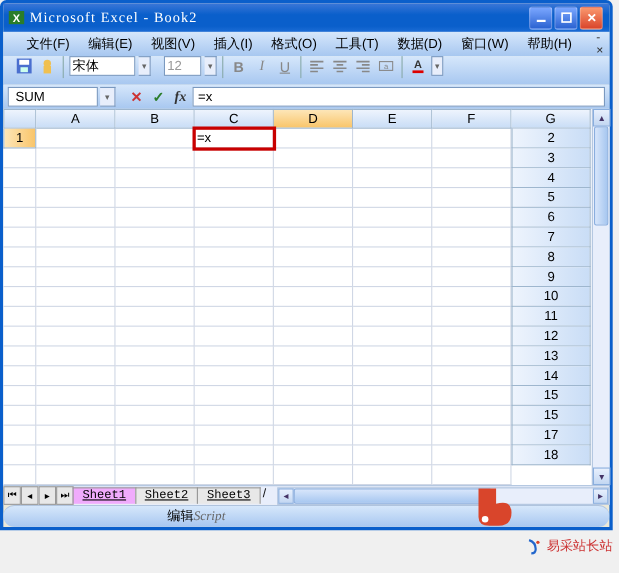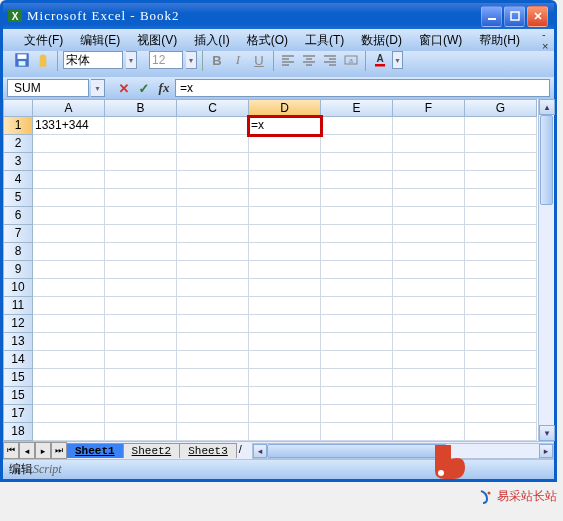--- a/index.html
+++ b/index.html
@@ -42,25 +42,25 @@
 .rowhdr.active { background: linear-gradient(90deg,#fde6b8,#f9c56a); }
 .cell { border-right: 1px solid #d0d7e5; border-bottom: 1px solid #d0d7e5; padding: 0 2px; line-height:17px; white-space:nowrap; overflow:visible; }
 .cell.editing { outline: 3px solid #c80000; outline-offset: -1px; background:#fff; z-index:2; position:relative; }
 .vscroll { position:absolute; right:0; top:0; bottom:0; width:16px; background:#e8eefb; border-left:1px solid #b0c4de; }
 .vscroll .vthumb { position:absolute; top:16px; left:1px; right:1px; height:90px; background:linear-gradient(90deg,#d8e6fb,#a7c7f0); border:1px solid #8aaede; border-radius:2px; }
 .vscroll .sbbtn { position:absolute; left:0; width:16px; height:16px; background:linear-gradient(#e8f0fd,#c3d7f2); border:1px solid #8aaede; display:flex;align-items:center;justify-content:center;font-size:9px;color:#436; }
 .tabbar { height: 18px; background:#e8eefb; border-top:1px solid #b0c4de; display:flex; align-items:center; font-size:11px; position:relative; }
 .tabbar .tnav { display:flex; }
 .tabbar .tnav .tnbtn { width:16px;height:17px;border:1px solid #999;background:#e8e8e8;display:flex;align-items:center;justify-content:center;font-size:9px; }
 .tabbar .stab { padding: 1px 8px; background:#e8e8e8; border:1px solid #999; border-bottom:none; margin-left:-1px; text-decoration: underline; color:#000; font-family: "Courier New", monospace; }
-.tabbar .stab.active { background:#3b82f6;font-weight:bold; }
+.tabbar .stab.active { background:#f0abfc; }
 .tabbar .hscroll { flex:1; height:16px; margin-left:8px; background:#e8eefb; position:relative; border:1px solid #b0c4de; }
 .tabbar .hscroll .hthumb { position:absolute; top:0; bottom:0; left:14px; width:180px; background:linear-gradient(#d8e6fb,#a7c7f0); border:1px solid #8aaede; border-radius:2px; }
 .tabbar .hscroll .sbbtn { position:absolute; top:0; width:14px; height:14px; background:linear-gradient(#e8f0fd,#c3d7f2); border:1px solid #8aaede; display:flex;align-items:center;justify-content:center;font-size:9px;color:#436; }
-.statusbar { height:20px; background:linear-gradient(#d6e7fb,#a7c7f0); border-top:1px solid #b0c4de; display:flex; align-items:center; padding:0 6px; font-size:12px; justify-content:flex-start; }
+.statusbar { height:20px; background:linear-gradient(#d6e7fb,#a7c7f0); border-top:1px solid #b0c4de; display:flex; align-items:center; padding:0 6px; font-size:12px; justify-content:center;border-radius:10px; }
 .statusbar .script { font-family:"Comic Sans MS",cursive; font-style:italic; color:#666; margin-right:200px; }
 .watermark { position:absolute; right:6px; bottom:16px; display:flex; align-items:center; gap:4px; font-size:12px; color:#666; pointer-events:none; }
 .watermark .cn { color:#c33; font-family: "SimSun"; text-align: center; }
 .watermark .url { color:#999; font-family:Arial; letter-spacing:1px; }
 .jblogo { position:absolute; right:90px; bottom:30px; pointer-events:none; }
 </style>
 </head>
 <body>
 
 <div class="window">
@@ -189,21 +189,20 @@
     <div class="grid" id="grid">
         <div class="cornercell"></div>
         <div class="colhdr">A</div>
         <div class="colhdr">B</div>
         <div class="colhdr">C</div>
         <div class="colhdr active">D</div>
         <div class="colhdr">E</div>
         <div class="colhdr">F</div>
         <div class="colhdr">G</div>
         <div class="rowhdr active">1</div>
-        <div class="cell">1331+344</div>
         <div class="cell"></div>
         <div class="cell"></div>
         <div class="cell editing">=x</div>
         <div class="cell"></div>
         <div class="cell"></div>
         <div class="cell"></div>
         <div class="rowhdr">2</div>
         <div class="cell"></div>
         <div class="cell"></div>
         <div class="cell"></div>

